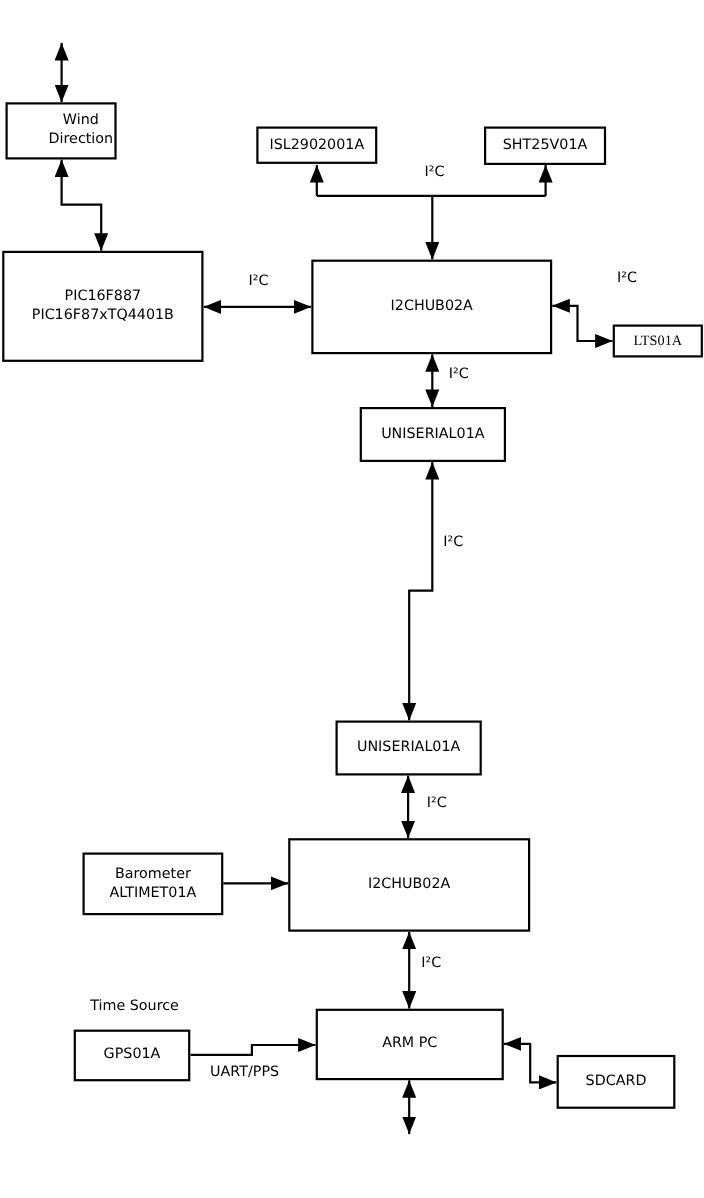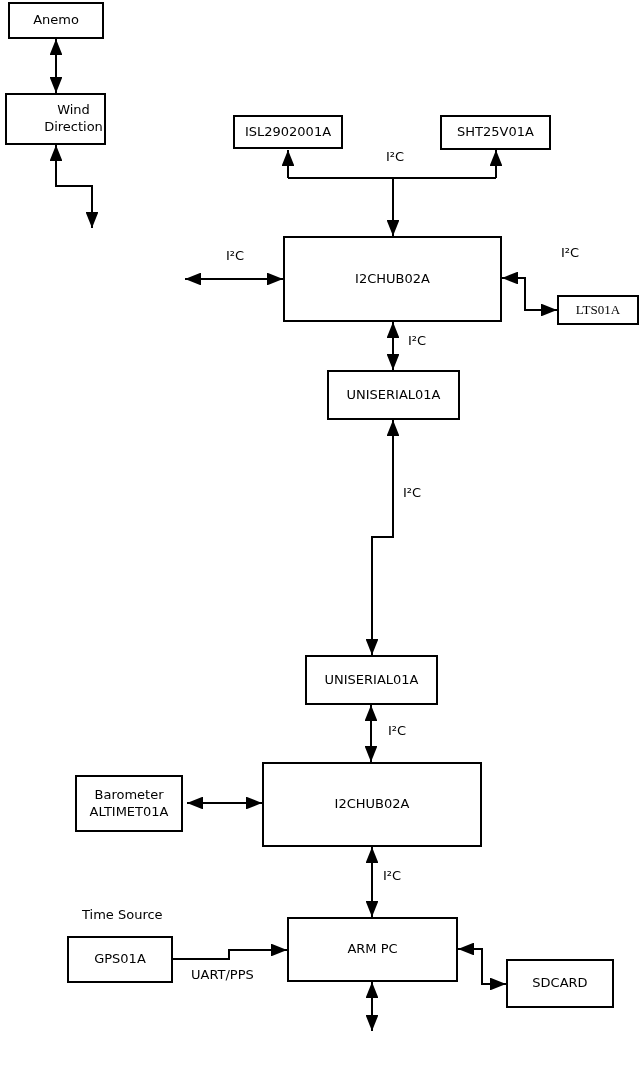--- a/index.html
+++ b/index.html
@@ -58,29 +58,30 @@
       <path d="M393,420 L393,537 L372,537 L372,655" marker-start="url(#ah)" marker-end="url(#ah)"></path>
       <path d="M371,705 L371,762" marker-start="url(#ah)" marker-end="url(#ah)"></path>
       <path d="M187,803 L262,803" marker-start="url(#ah)" marker-end="url(#ah)"></path>
       <path d="M372,847 L372,917" marker-start="url(#ah)" marker-end="url(#ah)"></path>
       <path d="M173,959 L229,959 L229,950 L287,950" marker-end="url(#ah)"></path>
       <path d="M458,949 L482,949 L482,984 L506,984" marker-start="url(#ah)" marker-end="url(#ah)"></path>
       <path d="M372,982 L372,1031" marker-start="url(#ah)" marker-end="url(#ah)"></path>
     </g>
   </svg>
 
-  <div class="node" style="left:8px; top:2px; width:96px; height:37px;">
-    <div>Anemo</div>
-  </div>
 
   <div class="node" style="left:5px; top:93px; width:101px; height:52px;padding-left:36px;">
     <div>Wind</div>
     <div>Direction</div>
   </div>
 
+  <div class="node" style="left:2px; top:228px; width:183px; height:101px;">
+    <div>PIC16F887</div>
+    <div>PIC16F87xTQ4401B</div>
+  </div>
 
   <div class="node" style="left:233px; top:115px; width:110px; height:34px;">
     <div>ISL2902001A</div>
   </div>
 
   <div class="node" style="left:440px; top:115px; width:111px; height:35px;align-items:center;">
     <div>SHT25V01A</div>
   </div>
 
   <div class="node" style="left:283px; top:236px; width:219px; height:86px;">
@@ -96,21 +97,21 @@
   </div>
 
   <div class="node" style="left:305px; top:655px; width:133px; height:50px;">
     <div>UNISERIAL01A</div>
   </div>
 
   <div class="node" style="left:262px; top:762px; width:220px; height:85px;">
     <div>I2CHUB02A</div>
   </div>
 
-  <div class="node" style="left:75px; top:775px; width:108px; height:57px;">
+  <div class="node" style="left:75px; top:775px; width:128px; height:57px;">
     <div>Barometer</div>
     <div>ALTIMET01A</div>
   </div>
 
   <div class="node" style="left:67px; top:936px; width:106px; height:47px;">
     <div>GPS01A</div>
   </div>
 
   <div class="node" style="left:287px; top:917px; width:171px; height:65px;">
     <div>ARM PC</div>

